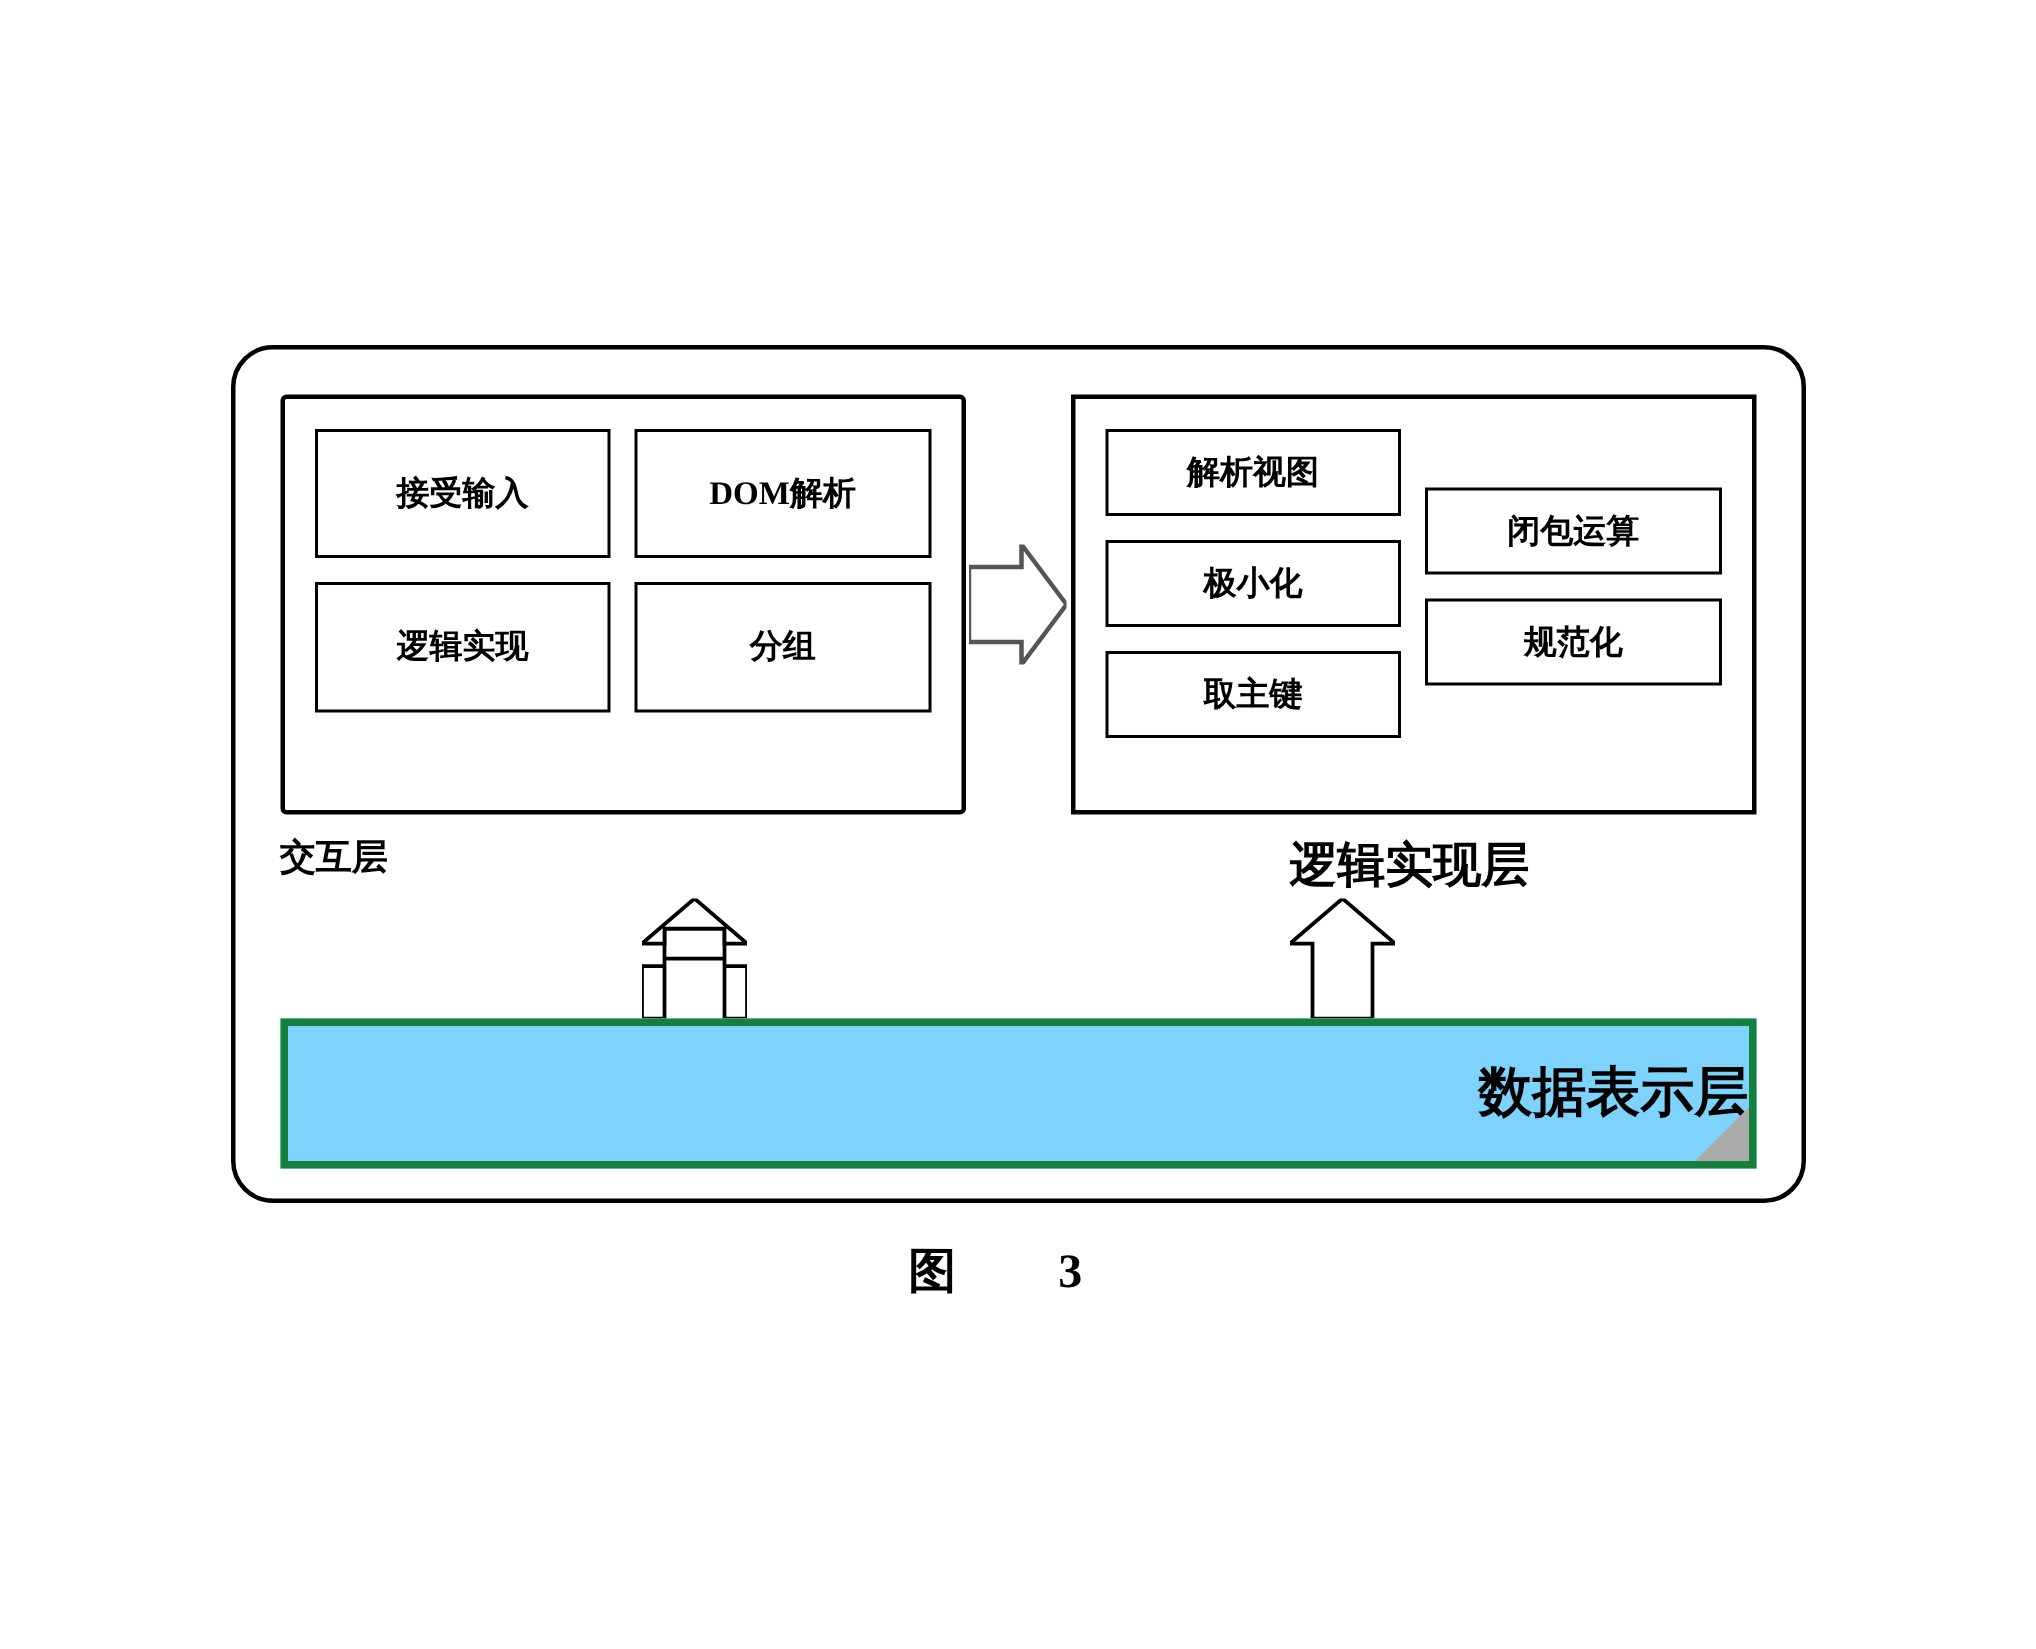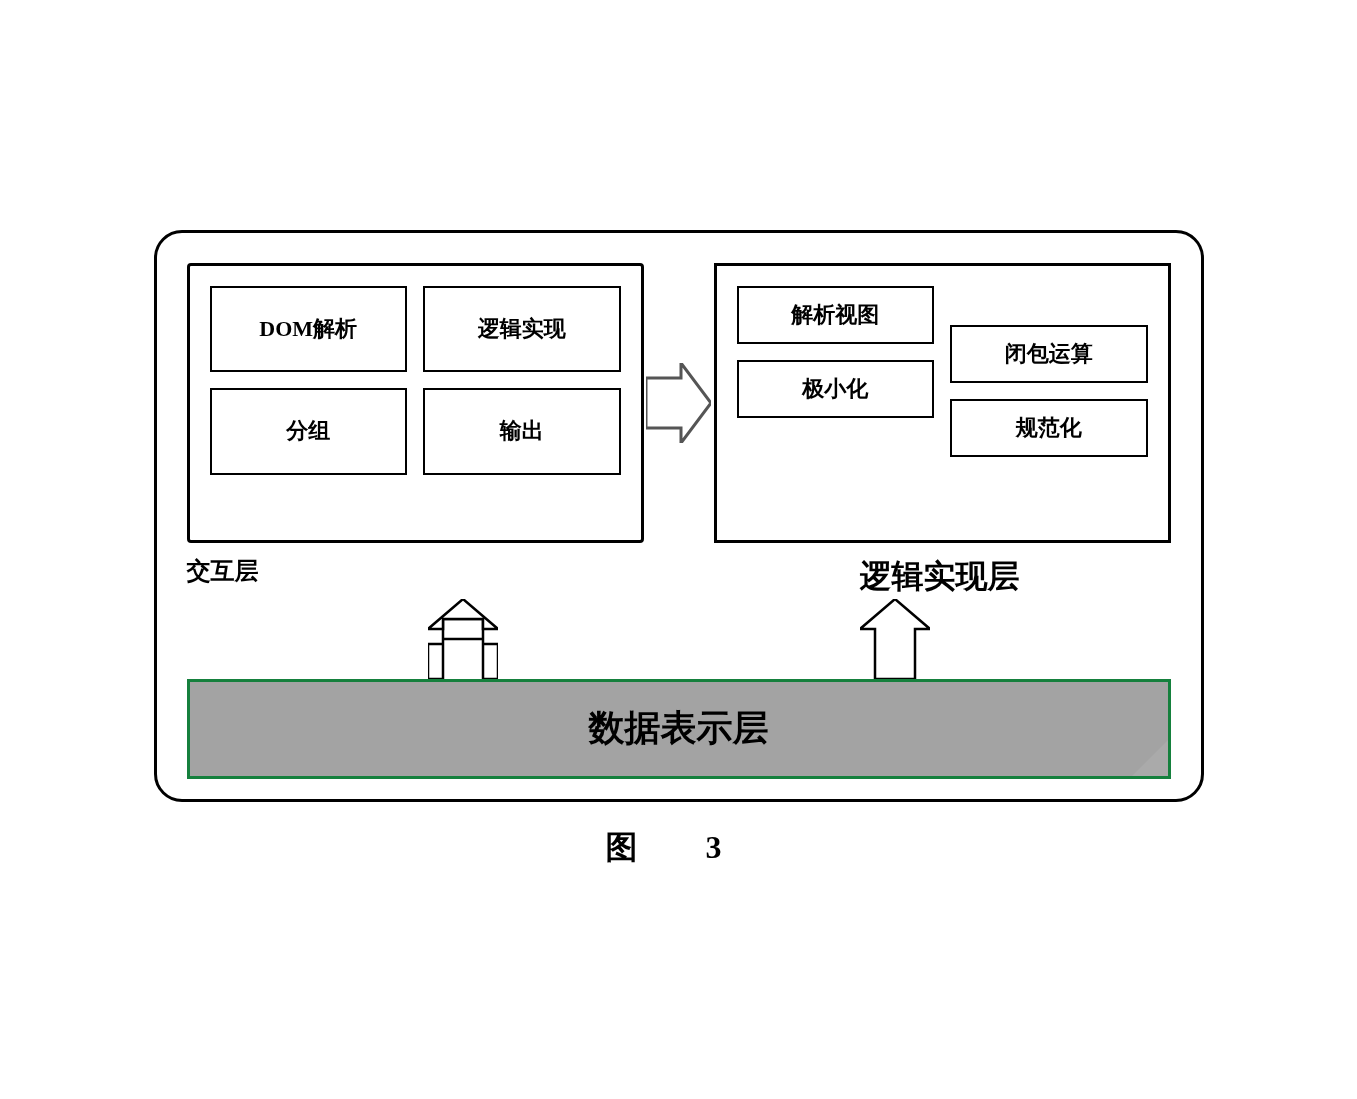--- a/index.html
+++ b/index.html
@@ -101,29 +101,29 @@
     }
 
     .up-arrow-container {
       display: flex;
       flex-direction: column;
       align-items: center;
     }
 
     
     .bottom-box {
-      border: 3px solid #15803d;
+      border: 5px solid #15803d;
       width: 100%;
       margin-top: 0px;
       position: relative;
-      background: #a3a3a3;
+      background: #7dd3fc;
       min-height: 100px;
       display: flex;
       align-items: center;
-      justify-content: center;
+      justify-content: flex-end;
     }
     .bottom-box-text {
       font-size: 36px;
       font-weight: bold;
       text-align: center;
     }
 
     
     .figure-caption {
       margin-top: 24px;
@@ -142,38 +142,39 @@
   </style>
 </head>
 <body>
 
 <div class="main-container">
   <div class="outer-box">
 
     <div class="top-with-arrow">
 
       <div class="left-box">
+        <div class="cell">接受输入</div>
         <div class="cell">DOM解析</div>
         <div class="cell">逻辑实现</div>
         <div class="cell">分组</div>
-        <div class="cell">输出</div>
       </div>
 
       <div class="arrow-svg-container" style="width:70px; flex-shrink:0;">
         <svg width="65" height="80" viewBox="0 0 65 80">
 
           <polygon points="0,15 35,15 35,0 65,40 35,80 35,65 0,65" fill="white" stroke="#555" stroke-width="3"></polygon>
         </svg>
       </div>
 
       <div style="flex:1; display:flex; flex-direction:row; gap:16px; border:3px solid #000; padding:20px; min-height:280px;">
 
         <div style="display:flex; flex-direction:column; gap:16px; flex:1;">
           <div class="cell">解析视图</div>
           <div class="cell">极小化</div>
+          <div class="cell">取主键</div>
         </div>
 
         <div style="display:flex; flex-direction:column; gap:16px; flex:1; justify-content:flex-start; padding-top:0;margin-top:39px;">
           <div class="cell">闭包运算</div>
           <div class="cell">规范化</div>
         </div>
       </div>
 
     </div>
 

